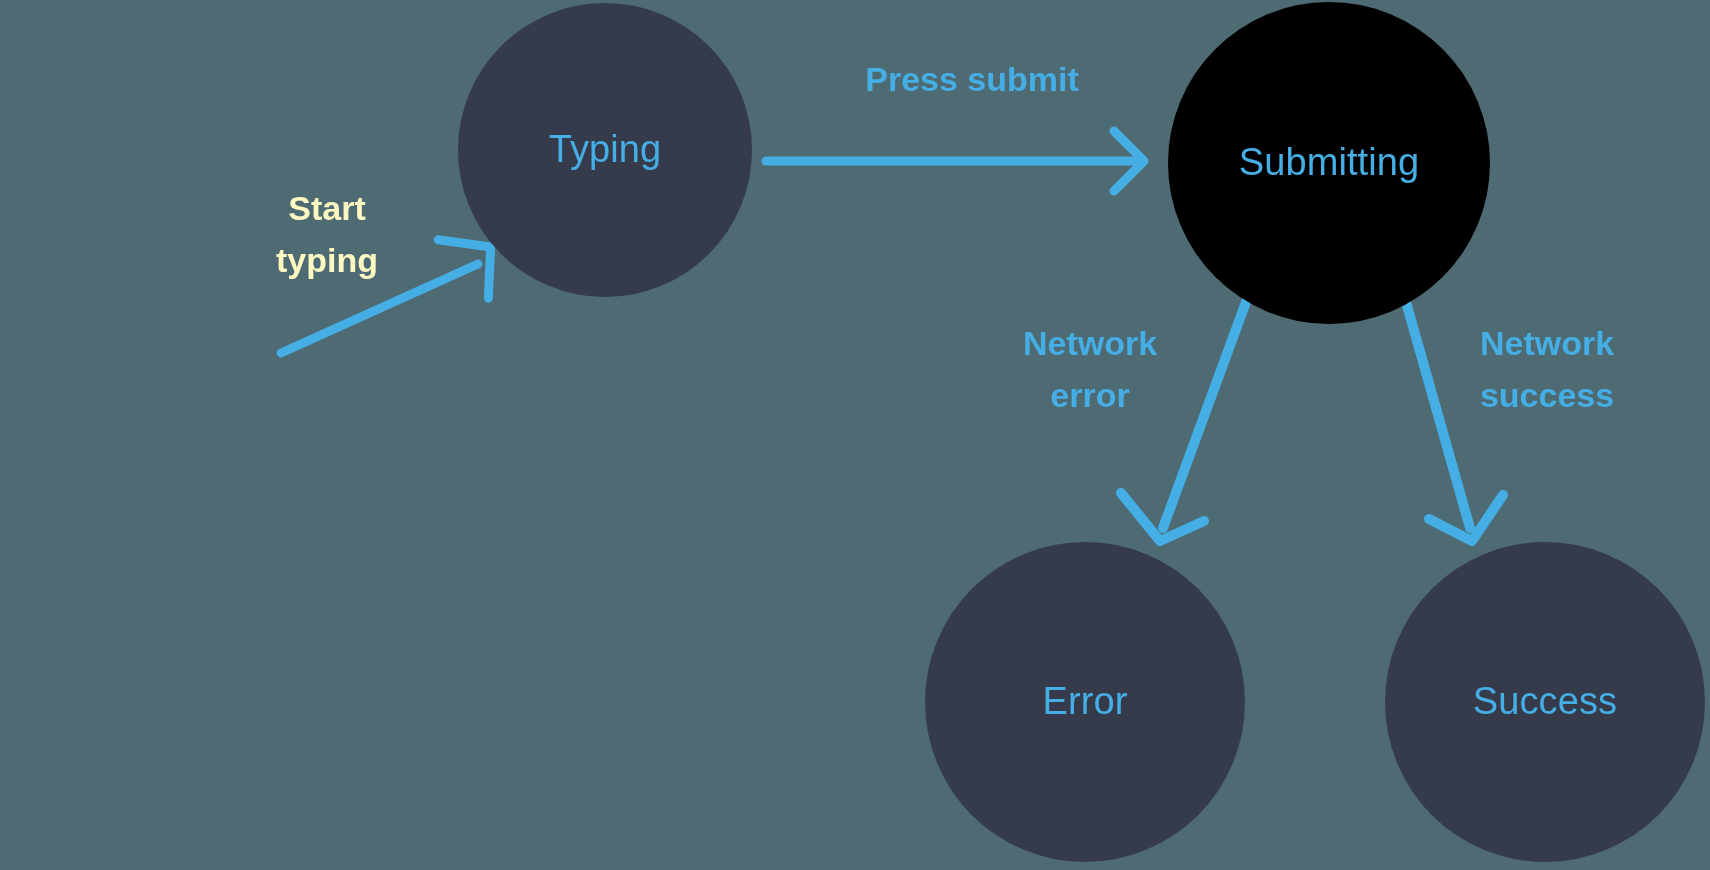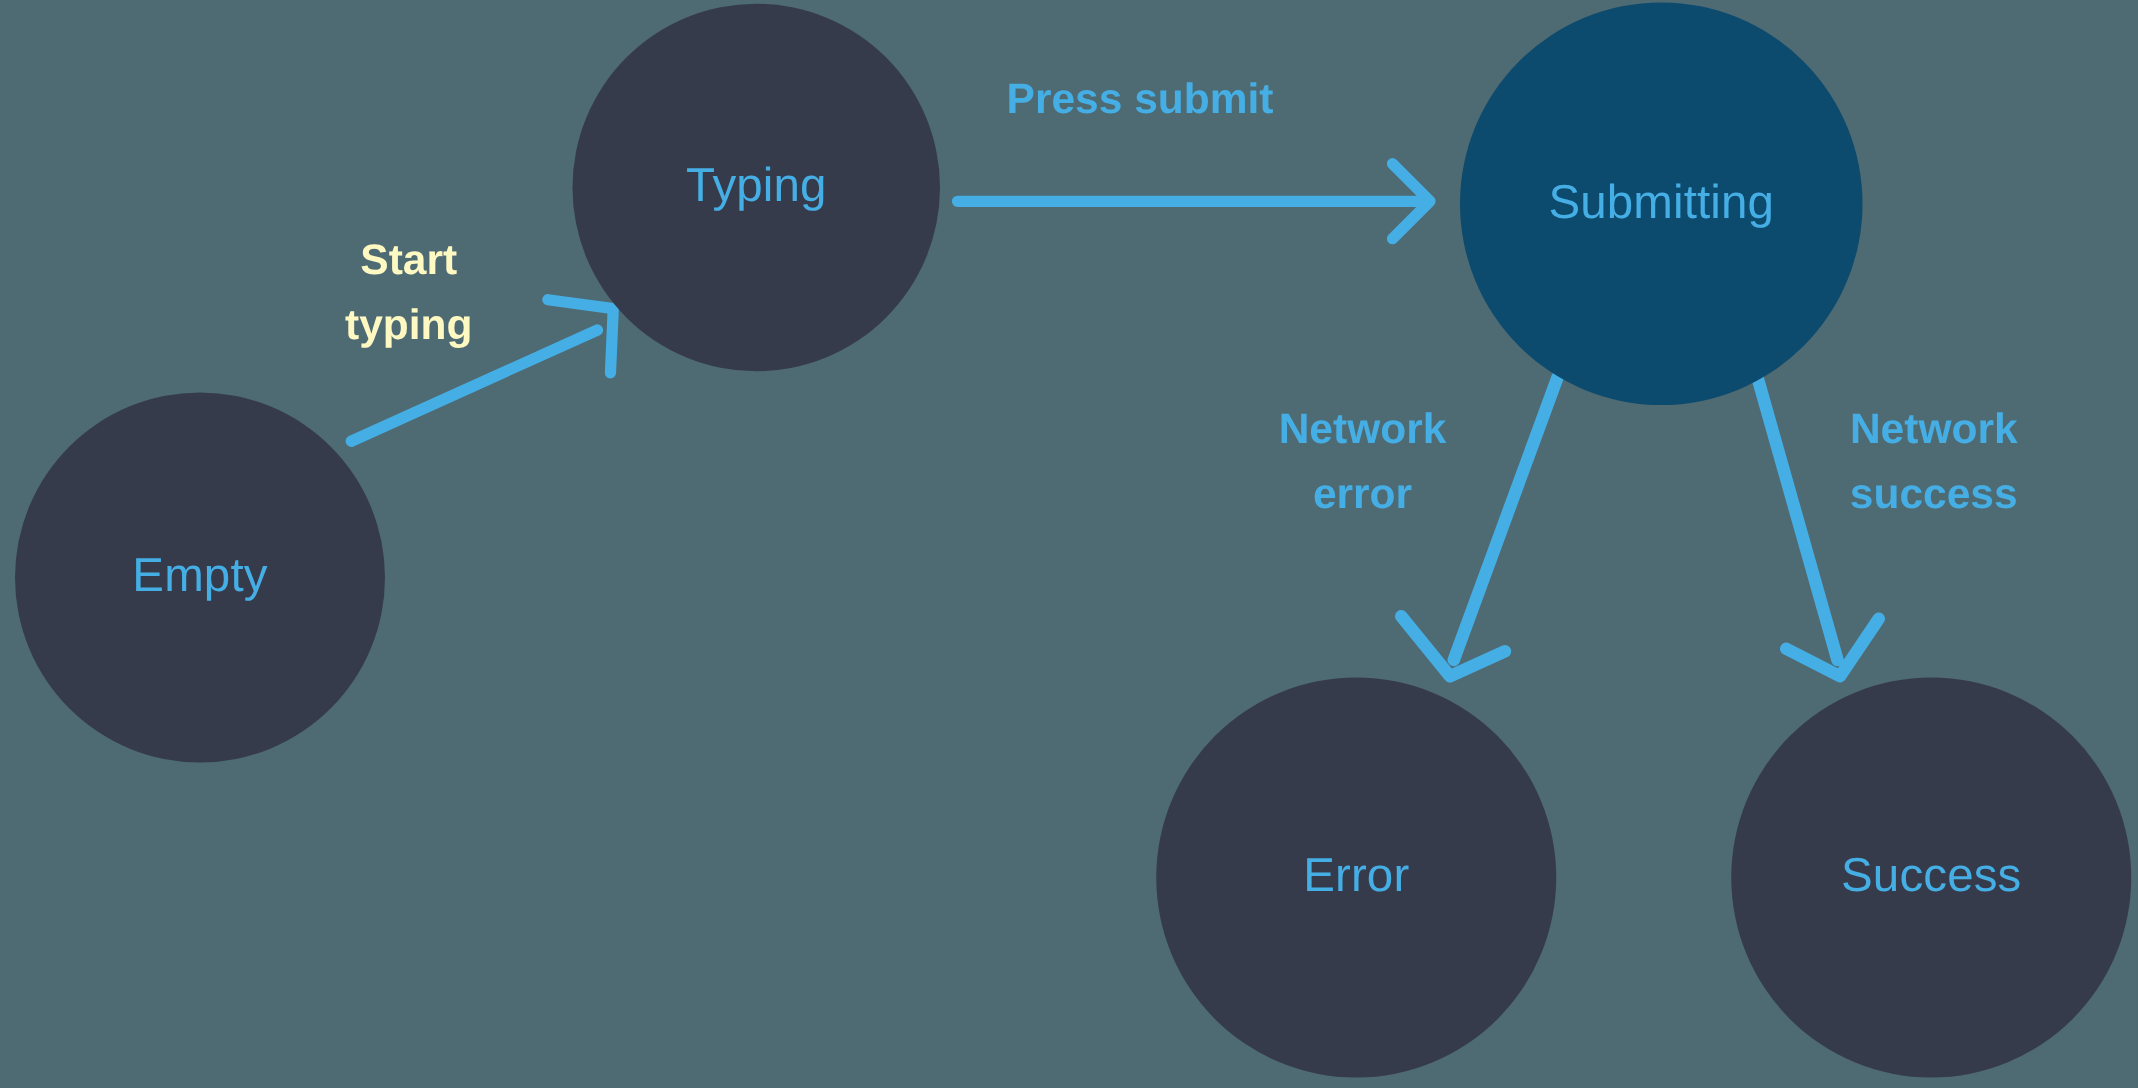--- a/index.html
+++ b/index.html
@@ -77,41 +77,38 @@
       <line x1="1246" y1="302" x2="1163" y2="528" stroke="#45aee5" stroke-width="10" stroke-linecap="round"></line>
       <polyline points="1121,493 1160,541 1204,521" fill="none" stroke="#45aee5" stroke-width="10" stroke-linecap="round" stroke-linejoin="round"></polyline>
     </g>
 
     <g>
       <line x1="1406" y1="302" x2="1470" y2="528" stroke="#45aee5" stroke-width="10" stroke-linecap="round"></line>
       <polyline points="1429,519 1472,541 1503,495" fill="none" stroke="#45aee5" stroke-width="10" stroke-linecap="round" stroke-linejoin="round"></polyline>
     </g>
   </svg>
 
-  <div class="state-node" style="left: 12px; top: 314px; width: 296px; height: 296px; background: rgb(53, 59, 74);">
-    <span class="state-label">Empty</span>
-  </div>
 
   <div class="state-node" style="left: 458px; top: 3px; width: 294px; height: 294px; background: rgb(53, 59, 74);">
     <span class="state-label">Typing</span>
   </div>
 
-  <div class="state-node" style="left: 1168px; top: 2px; width: 322px; height: 322px; background: #0c4a6e;">
+  <div class="state-node" style="left: 1168px; top: 2px; width: 322px; height: 322px; background: #000000;">
     <span class="state-label">Submitting</span>
   </div>
 
   <div class="state-node" style="left: 925px; top: 542px; width: 320px; height: 320px; background: rgb(53, 59, 74);">
     <span class="state-label">Error</span>
   </div>
 
   <div class="state-node" style="left: 1385px; top: 542px; width: 320px; height: 320px; background: rgb(53, 59, 74);">
     <span class="state-label">Success</span>
   </div>
 
   <div class="edge-label" style="left: 327px; top: 235px; color: #fef9c3;">Start
 typing</div>
-  <div class="edge-label" style="left: 912px; top: 80px; color: rgb(69, 174, 229);">Press submit</div>
+  <div class="edge-label" style="left: 972px; top: 80px; color: rgb(69, 174, 229);">Press submit</div>
   <div class="edge-label" style="left: 1090px; top: 370px; color: rgb(69, 174, 229);">Network
 error</div>
   <div class="edge-label" style="left: 1547px; top: 370px; color: rgb(69, 174, 229);">Network
 success</div>
 
 </div>
 
 </body></html>

